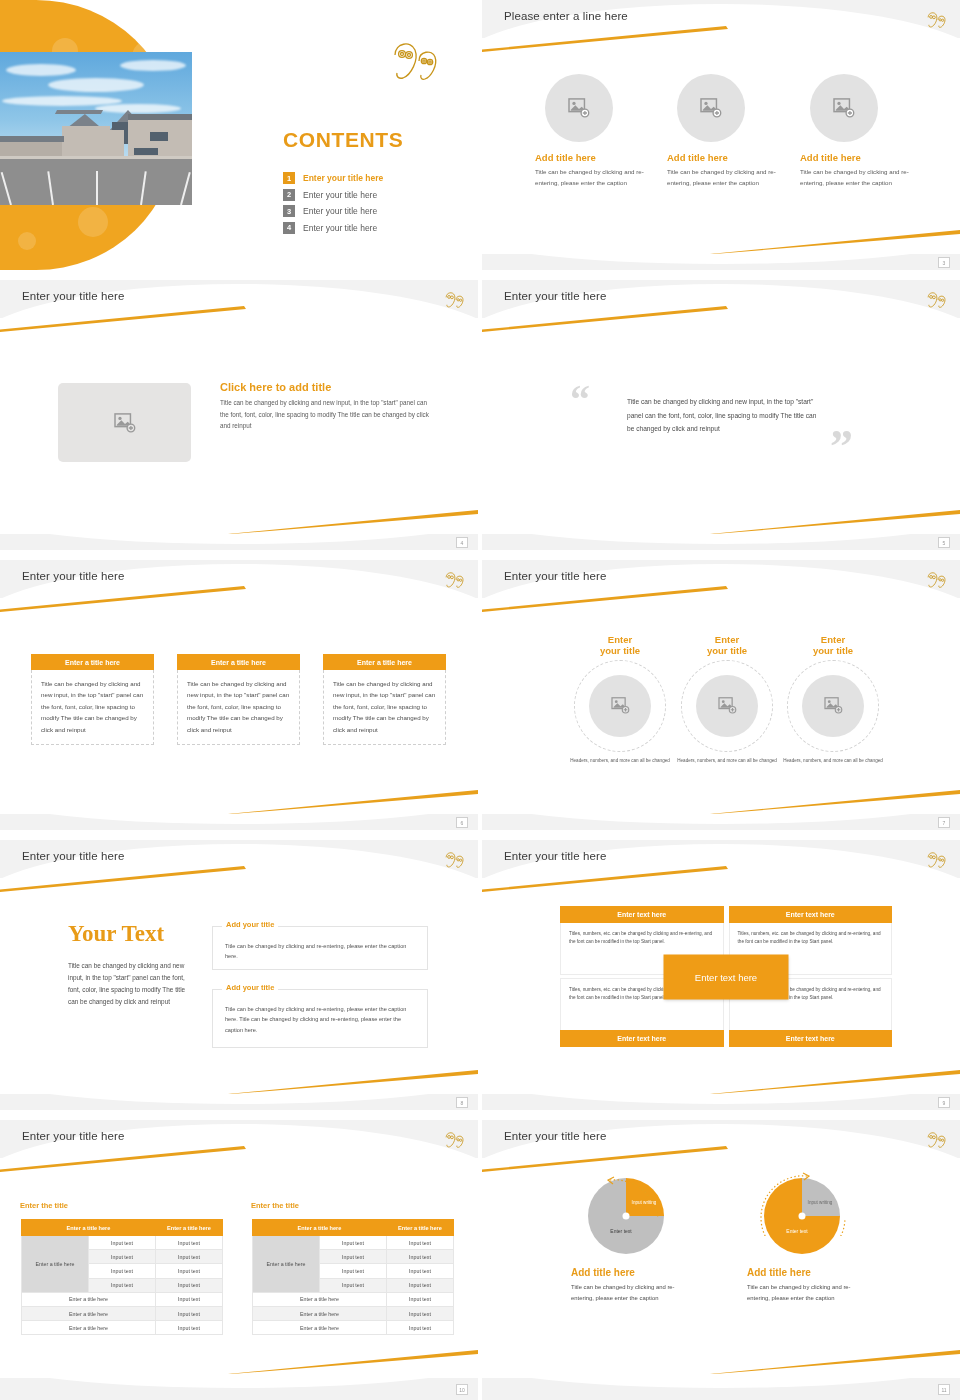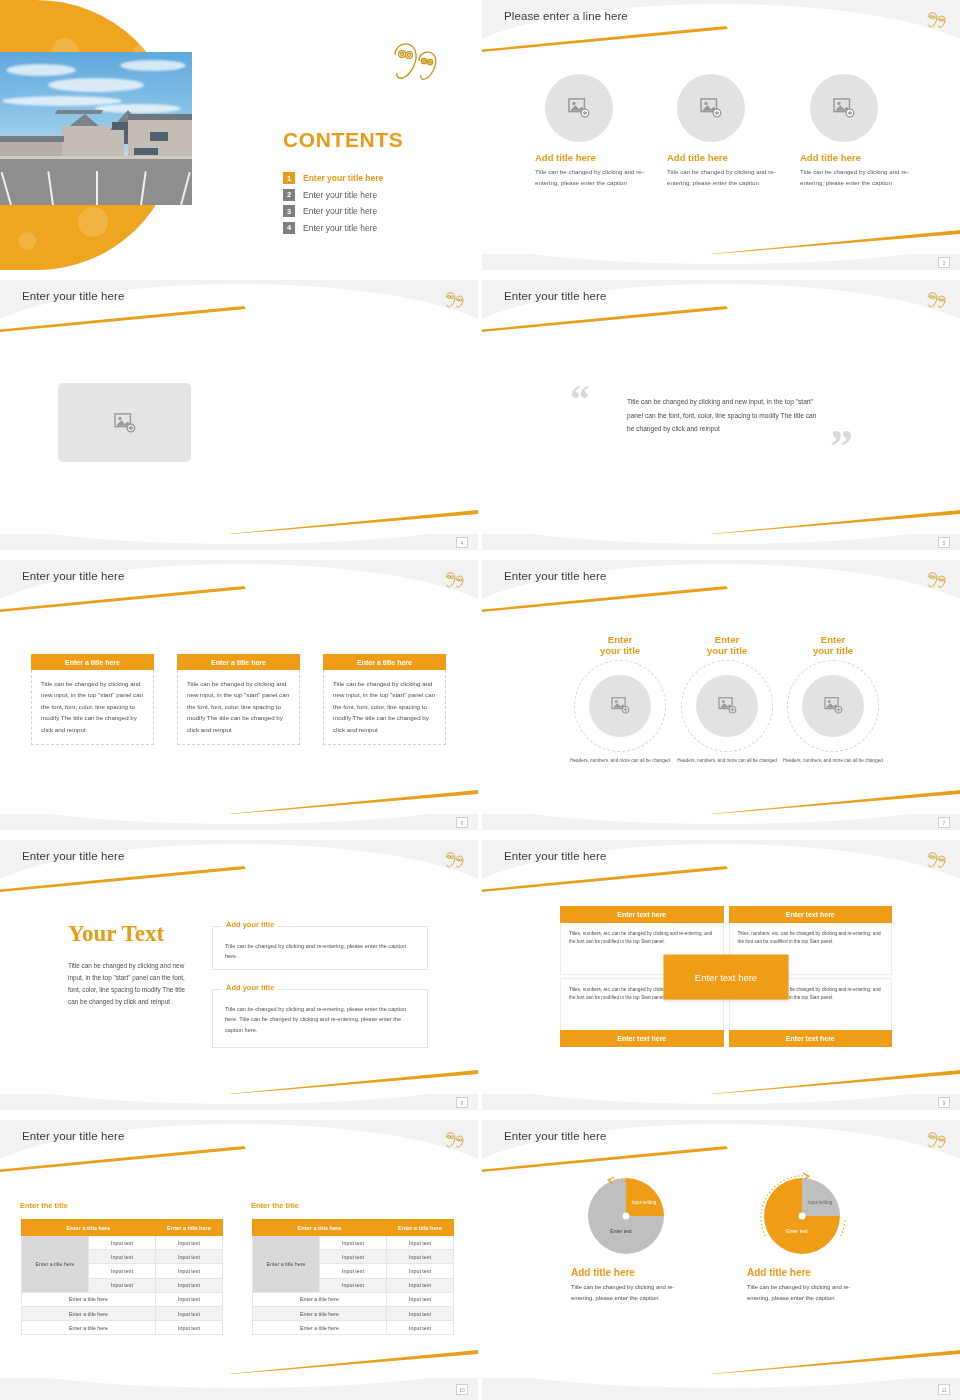--- a/index.html
+++ b/index.html
@@ -388,20 +388,24 @@
 
     <div class="ph-rect s3-img">
       <svg width="22" height="20" viewBox="0 0 24 22">
           <rect x="1" y="1" width="17" height="14" fill="none" stroke="#999" stroke-width="1.6"></rect>
           <circle cx="6.5" cy="6" r="1.8" fill="#999"></circle>
           <path d="M3 13 L8 8 L12 12 L15 9.5 L17 11.5 L17 14 L3 14 Z" fill="#999"></path>
           <circle cx="18.5" cy="16.5" r="4.2" fill="#e5e4e3" stroke="#999" stroke-width="1.5"></circle>
           <path d="M18.5 14.2 L18.5 18.8 M16.2 16.5 L20.8 16.5" stroke="#999" stroke-width="1.4"></path>
         </svg>
     </div>
+    <div class="s3-right">
+      <div class="s3-ttl orange-h">Click here to add title</div>
+      <div class="s3-txt body-s">Title can be changed by clicking and new input, in the top "start" panel can the font, font, color, line spacing to modify The title can be changed by click and reinput</div>
+    </div>
 
     <div class="footer-band"></div>
     <div class="footer-curve"></div>
     <div class="pagenum">4</div>
   </div>
 
   <div class="slide">
     <div class="hdr-band"></div>
     <div class="hdr-curve"></div>
     <div class="hdr-title">Enter your title here</div>

